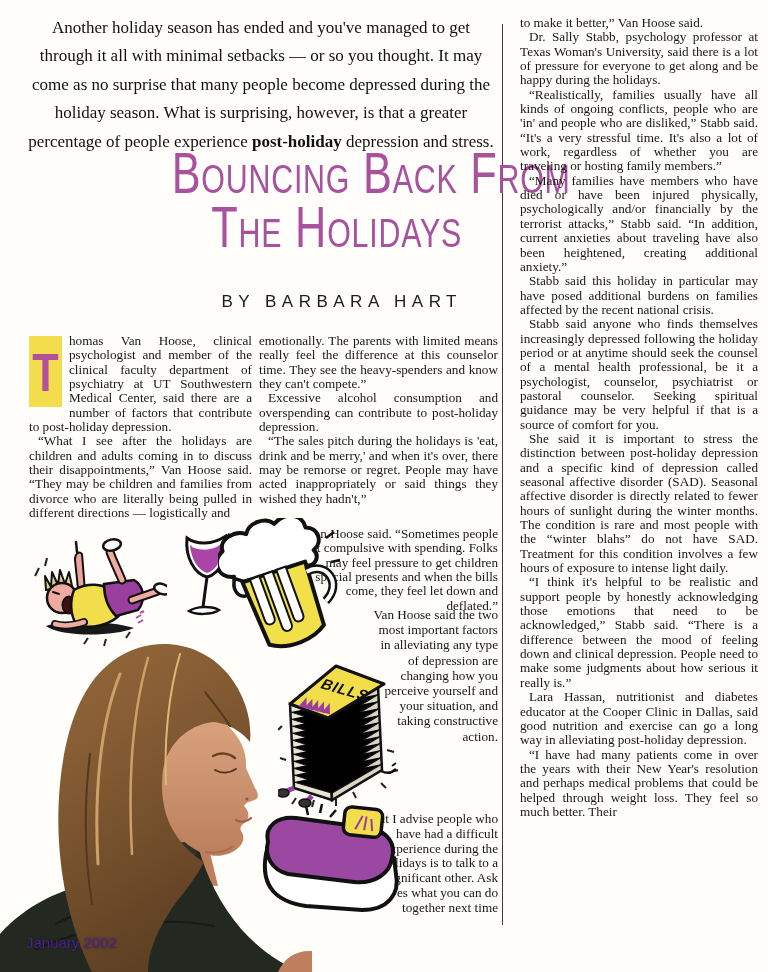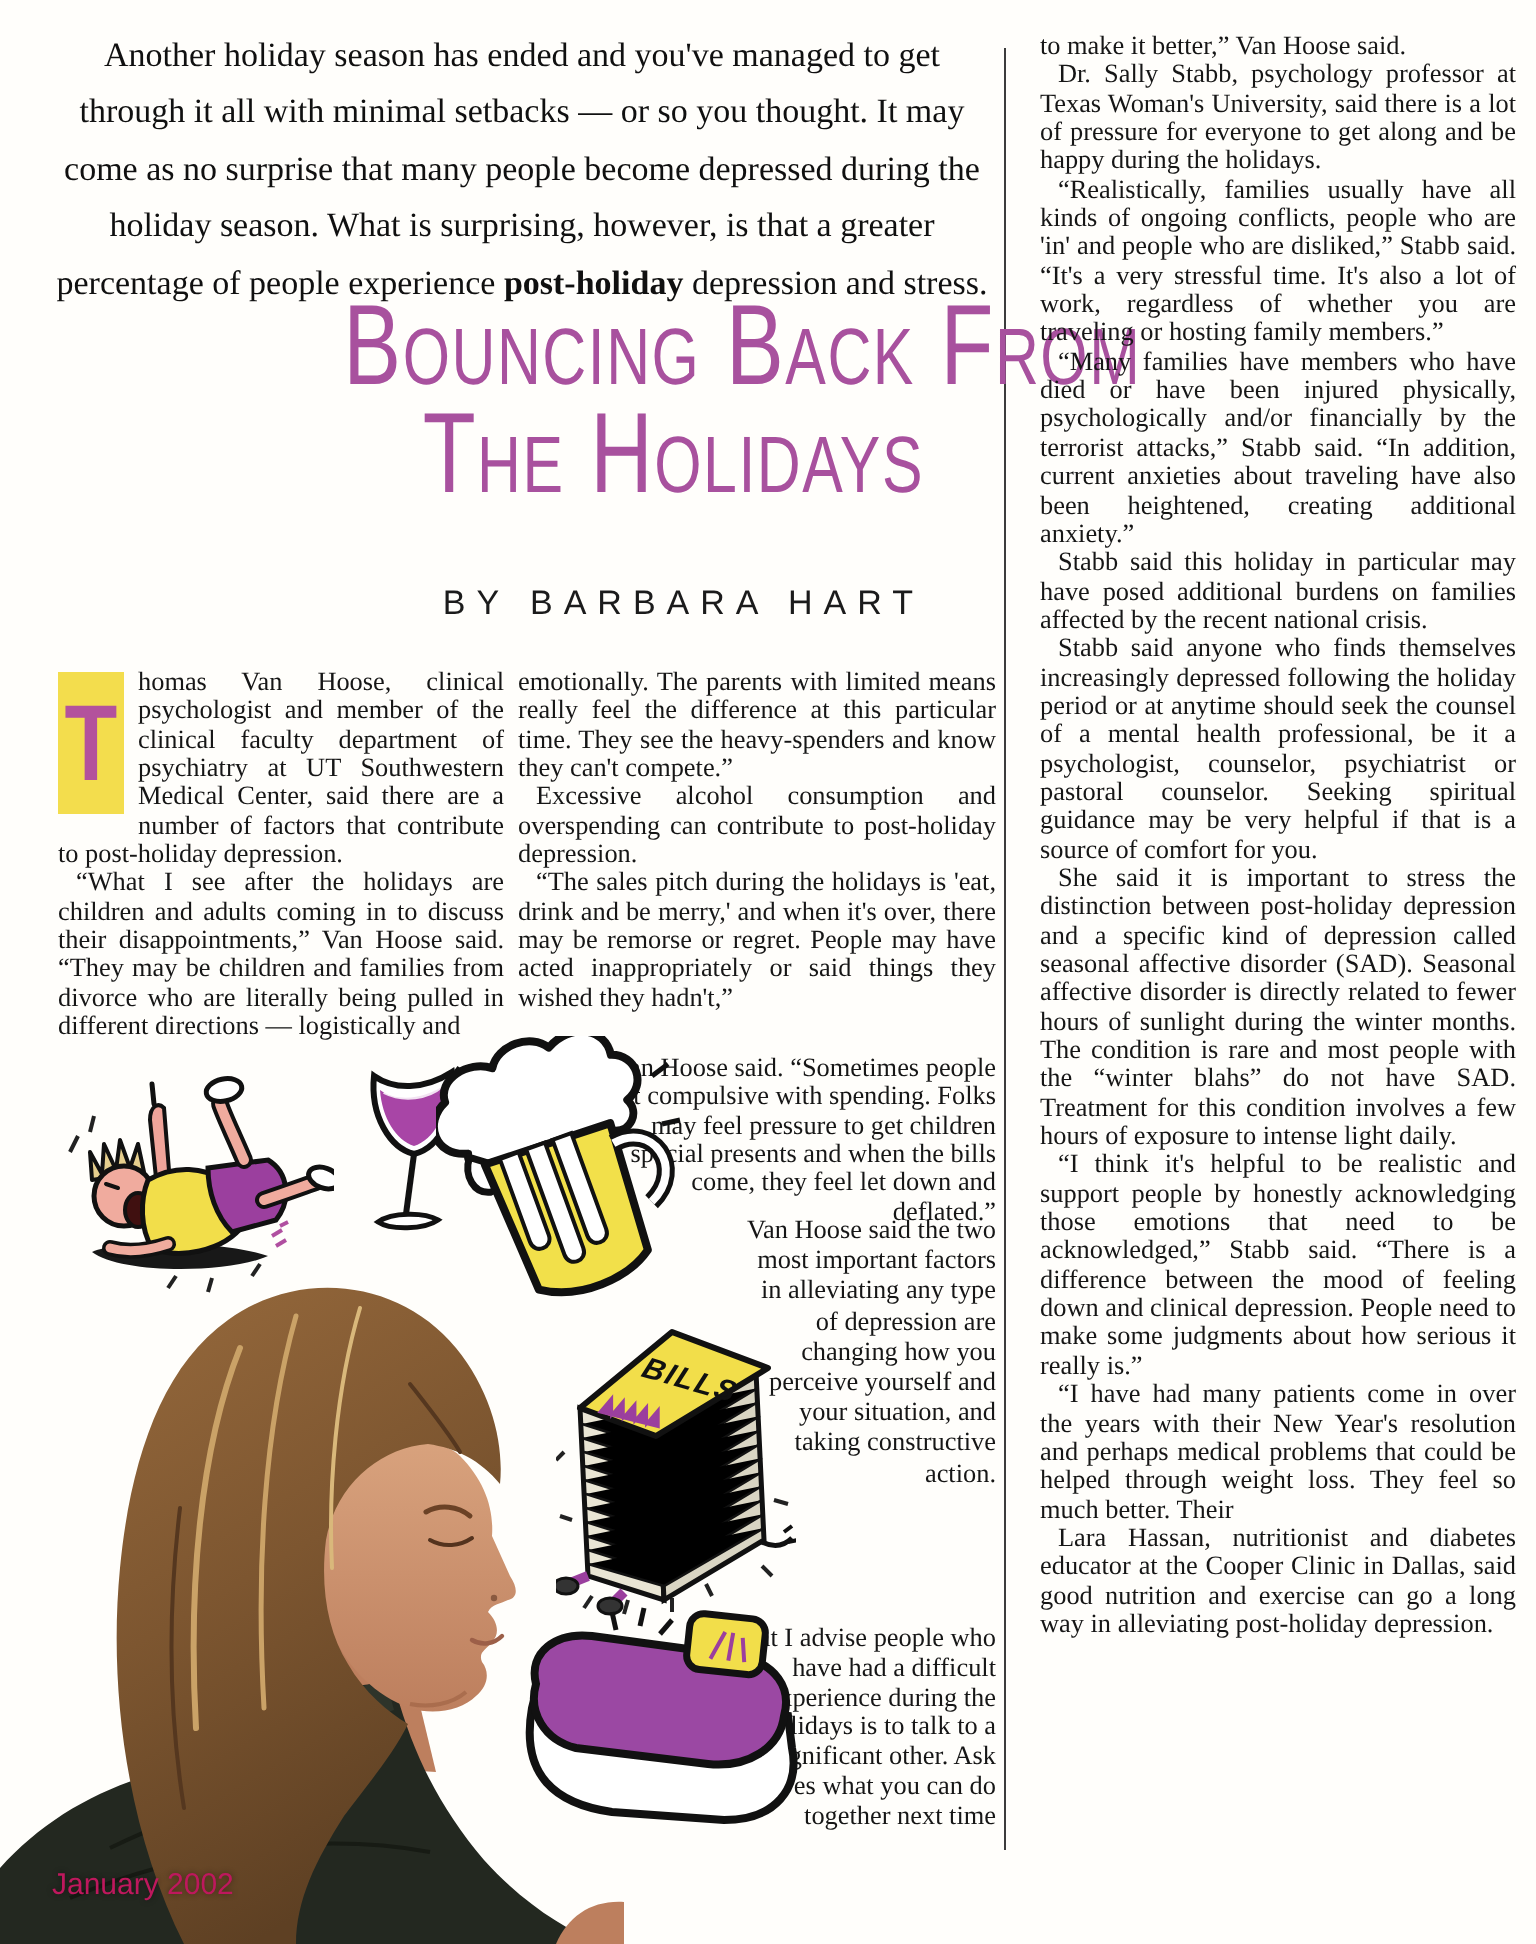--- a/index.html
+++ b/index.html
@@ -24,21 +24,21 @@
   .dropbox{float:left;width:33px;height:71px;background:#f3dd4d;margin:2px 7px 0 0;
            display:flex;align-items:center;justify-content:center;}
   .dropletter{color:#b3529c;font-family:"Liberation Sans",sans-serif;font-weight:bold;
               font-size:54px;line-height:54px;transform:scaleX(.8);}
   .rp{position:absolute;font-size:13.2px;text-align:right;color:#161616;}
   .c2b4{left:303px;top:527px;width:195px;line-height:14.35px;}
   .c2b5{left:368px;top:607px;width:130px;line-height:15.2px;}
   .c2b6{left:336px;top:812px;width:162px;line-height:14.8px;}
   .continued{font-style:italic;text-align:right;margin-top:1px;}
   .illo{position:absolute;}
-  .footer-date{position:absolute;left:26px;top:934px;color:#be185d;
+  .footer-date{position:absolute;left:26px;top:934px;color:#4c1d95;
                font-family:"Liberation Sans",sans-serif;font-size:15px;text-shadow:0 0 3px rgba(0,0,0,.45);}
 </style>
 </head>
 <body>
 
 <div class="page">
 
   <div class="intro"><span>Another holiday season has ended and you've managed to get through it all with minimal setbacks — or so you thought. It may come as no surprise that many people become depressed during the holiday season. What is surprising, however, is that a greater percentage of people experience </span><b>post-holiday</b><span> depression and stress.</span></div>
 
   <div class="divider"></div>
@@ -51,39 +51,39 @@
   <div class="byline">BY BARBARA HART</div>
 
   <div class="col1 colbody">
     <p><span class="dropbox">
           <span class="dropletter">T</span>
         </span><span>homas Van Hoose, clinical psychologist and member of the clinical faculty department of psychiatry at UT Southwestern Medical Center, said there are a number of factors that contribute to post-holiday depression.</span></p>
     <p class="ind">“What I see after the holidays are children and adults coming in to discuss their disappointments,” Van Hoose said. “They may be children and families from divorce who are literally being pulled in different directions — logistically and</p>
   </div>
 
   <div class="col2 colbody">
-    <p>emotionally. The parents with limited means really feel the difference at this particular time. They see the heavy-spenders and know they can't compete.”</p>
+    <p>emotionally. The parents with limited means really feel the difference at this counselor time. They see the heavy-spenders and know they can't compete.”</p>
     <p class="ind">Excessive alcohol consumption and overspending can contribute to post-holiday depression.</p>
     <p class="ind">“The sales pitch during the holidays is 'eat, drink and be merry,' and when it's over, there may be remorse or regret. People may have acted inappropriately or said things they wished they hadn't,”</p>
   </div>
   <div class="rp c2b4">Van Hoose said. “Sometimes people get compulsive with spending. Folks may feel pressure to get children special presents and when the bills come, they feel let down and deflated.”</div>
   <div class="rp c2b5">Van Hoose said the two most important factors in alleviating any type of depression are changing how you perceive yourself and your situation, and taking constructive action.</div>
   <div class="rp c2b6">“What I advise people who have had a difficult experience during the holidays is to talk to a significant other. Ask yourselves what you can do together next time</div>
 
   <div class="col3 colbody">
     <p>to make it better,” Van Hoose said.</p>
     <p class="ind">Dr. Sally Stabb, psychology professor at Texas Woman's University, said there is a lot of pressure for everyone to get along and be happy during the holidays.</p>
     <p class="ind">“Realistically, families usually have all kinds of ongoing conflicts, people who are 'in' and people who are disliked,” Stabb said. “It's a very stressful time. It's also a lot of work, regardless of whether you are traveling or hosting family members.”</p>
     <p class="ind">“Many families have members who have died or have been injured physically, psychologically and/or financially by the terrorist attacks,” Stabb said. “In addition, current anxieties about traveling have also been heightened, creating additional anxiety.”</p>
     <p class="ind">Stabb said this holiday in particular may have posed additional burdens on families affected by the recent national crisis.</p>
     <p class="ind">Stabb said anyone who finds themselves increasingly depressed following the holiday period or at anytime should seek the counsel of a mental health professional, be it a psychologist, counselor, psychiatrist or pastoral counselor. Seeking spiritual guidance may be very helpful if that is a source of comfort for you.</p>
     <p class="ind">She said it is important to stress the distinction between post-holiday depression and a specific kind of depression called seasonal affective disorder (SAD). Seasonal affective disorder is directly related to fewer hours of sunlight during the winter months. The condition is rare and most people with the “winter blahs” do not have SAD. Treatment for this condition involves a few hours of exposure to intense light daily.</p>
     <p class="ind">“I think it's helpful to be realistic and support people by honestly acknowledging those emotions that need to be acknowledged,” Stabb said. “There is a difference between the mood of feeling down and clinical depression. People need to make some judgments about how serious it really is.”</p>
+    <p class="ind">Lara Hassan, nutritionist and diabetes educator at the Cooper Clinic in Dallas, said good nutrition and exercise can go a long way in alleviating post-holiday depression.</p>
     <p class="ind">“I have had many patients come in over the years with their New Year's resolution and perhaps medical problems that could be helped through weight loss. They feel so much better. Their</p>
-    <p class="ind">Lara Hassan, nutritionist and diabetes educator at the Cooper Clinic in Dallas, said good nutrition and exercise can go a long way in alleviating post-holiday depression.</p>
   </div>
 
   <svg class="illo" style="left:0;top:634px" width="312" height="338" viewBox="0 0 312 338">
     <defs>
       <linearGradient id="hairG" x1="0" y1="0" x2="0.35" y2="1">
         <stop offset="0" stop-color="#96693c"></stop>
           <stop offset="0.5" stop-color="#7d5630"></stop>
           <stop offset="1" stop-color="#5e4023"></stop>
       </linearGradient>
       <linearGradient id="skinG" x1="0" y1="0" x2="0" y2="1">

